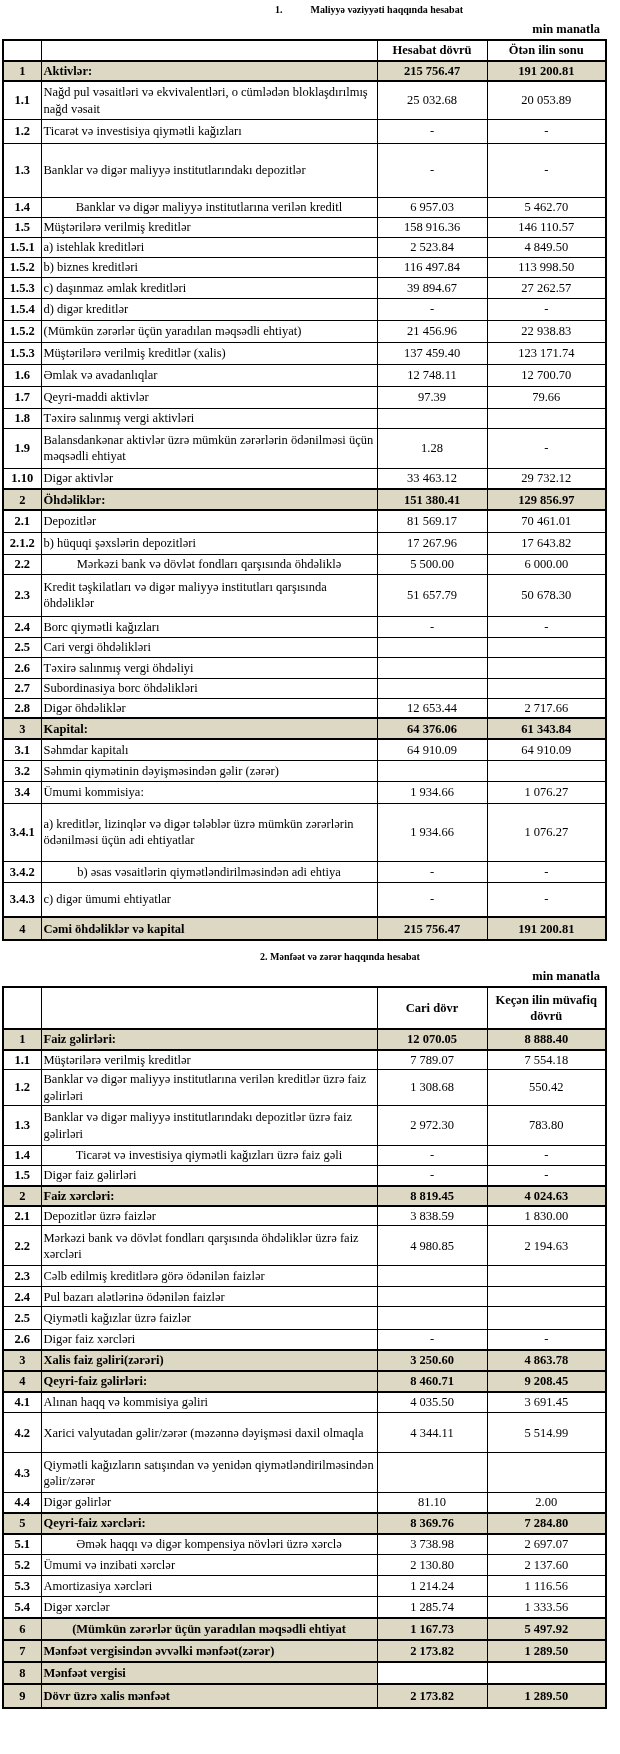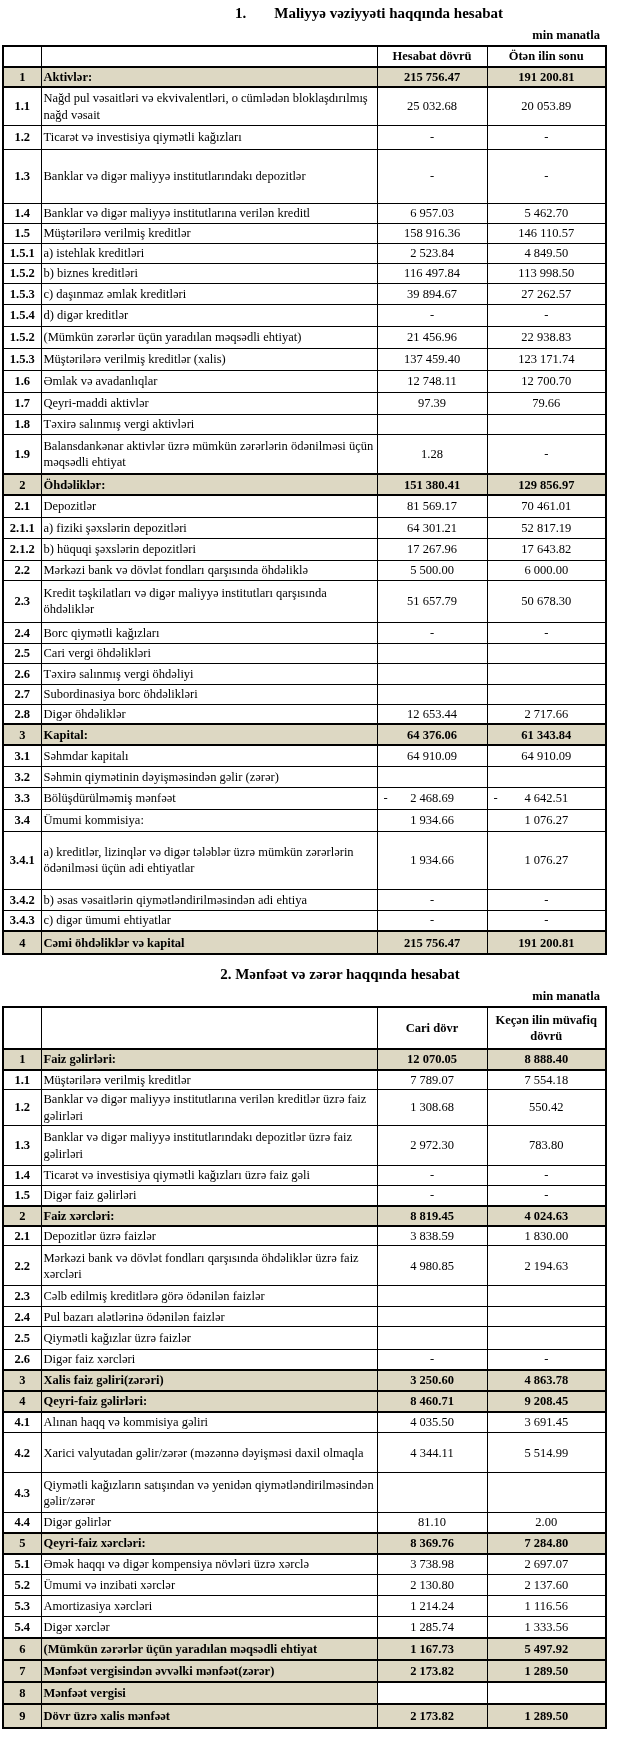--- a/index.html
+++ b/index.html
@@ -3,21 +3,21 @@
 <meta charset="utf-8">
 <style>
   html,body { margin:0; padding:0; }
   body {
     width:620px; height:1754px; overflow:hidden;
     background:#ffffff; color:#000;
     font-family:"Liberation Serif","DejaVu Serif",serif;
   }
   .page { padding-top:2px; }
   .title {
-    text-align:center; font-weight:bold; font-size:15px; line-height:1.2;
+    text-align:center; font-weight:bold; font-size:10px; line-height:1.2;
   }
   .t1 { padding-left:118px; padding-top:2px; }
   .t1 .tnum { margin-right:28px; }
   .t2 { padding-left:60px; margin-top:10px; }
   .unit {
     text-align:right; font-weight:bold; font-size:12.5px;
     padding-right:20px; margin:6px 0 2px 0;
   }
   table.fin {
     border-collapse:collapse; table-layout:fixed;
@@ -26,21 +26,21 @@
   }
   table.fin td {
     border:1.5px solid #000;
     font-size:12.5px; line-height:1.3;
     padding:1px 2px; vertical-align:middle;
     overflow:hidden;
   }
   table.fin thead td { text-align:center; font-weight:bold; border-bottom:2px solid #000; }
   td.no  { text-align:center; font-weight:bold; font-size:12px; border-right:1.8px solid #000; }
   td.label { text-align:left; padding-left:4px; }
-  td.label.clip { white-space:nowrap; }
+  td.label.clip { white-space:nowrap;text-align:center; }
   td.val { text-align:center; border-left:2px solid #000; border-right:2px solid #000; }
   td.val.neg { position:relative; }
   td.val .minus { position:absolute; left:6px; }
   tr.hl td {
     background:var(--hl,#ddd8c3);
     font-weight:bold;
     border-top:2.2px solid #000; border-bottom:2.2px solid #000;
   }
   tr.hl td.nohl { background:#ffffff; }
   .section2 { margin-top:6px; }
@@ -160,38 +160,38 @@
             <td class="label">Təxirə salınmış vergi aktivləri</td>
             <td class="val"></td>
             <td class="val"></td>
           </tr>
           <tr style="height: 40px;">
             <td class="no">1.9</td>
             <td class="label">Balansdankənar aktivlər üzrə mümkün zərərlərin ödənilməsi üçün məqsədli ehtiyat</td>
             <td class="val">1.28</td>
             <td class="val">-</td>
           </tr>
+          <tr style="height: 21px;">
+            <td class="no">1.10</td>
+            <td class="label">Digər aktivlər</td>
+            <td class="val">33 463.12</td>
+            <td class="val">29 732.12</td>
+          </tr>
           <tr class="hl" style="height: 21px;">
             <td class="no">2</td>
             <td class="label">Öhdəliklər:</td>
             <td class="val">151 380.41</td>
             <td class="val">129 856.97</td>
           </tr>
           <tr style="height: 22px;">
             <td class="no">2.1</td>
             <td class="label">Depozitlər</td>
             <td class="val">81 569.17</td>
             <td class="val">70 461.01</td>
           </tr>
-          <tr style="height: 21px;">
-            <td class="no">2.1.1</td>
-            <td class="label">a) fiziki şəxslərin depozitləri</td>
-            <td class="val">64 301.21</td>
-            <td class="val">52 817.19</td>
-          </tr>
           <tr style="height: 22px;">
             <td class="no">2.1.2</td>
             <td class="label">b) hüquqi şəxslərin depozitləri</td>
             <td class="val">17 267.96</td>
             <td class="val">17 643.82</td>
           </tr>
           <tr style="height: 20px;">
             <td class="no">2.2</td>
             <td class="label clip">Mərkəzi bank və dövlət fondları qarşısında öhdəliklə</td>
             <td class="val">5 500.00</td>
@@ -245,44 +245,38 @@
             <td class="val">64 910.09</td>
             <td class="val">64 910.09</td>
           </tr>
           <tr style="height: 21px;">
             <td class="no">3.2</td>
             <td class="label">Səhmin qiymətinin dəyişməsindən gəlir (zərər)</td>
             <td class="val"></td>
             <td class="val"></td>
           </tr>
           <tr style="height: 22px;">
-            <td class="no">3.3</td>
-            <td class="label">Bölüşdürülməmiş mənfəət</td>
-            <td class="val neg"><span class="minus">-</span><span>2 468.69</span></td>
-            <td class="val neg"><span class="minus">-</span><span>4 642.51</span></td>
-          </tr>
-          <tr style="height: 22px;">
             <td class="no">3.4</td>
             <td class="label">Ümumi kommisiya:</td>
             <td class="val">1 934.66</td>
             <td class="val">1 076.27</td>
           </tr>
           <tr style="height: 58px;">
             <td class="no">3.4.1</td>
             <td class="label">a) kreditlər, lizinqlər və digər tələblər üzrə mümkün zərərlərin ödənilməsi üçün adi ehtiyatlar</td>
             <td class="val">1 934.66</td>
             <td class="val">1 076.27</td>
           </tr>
           <tr style="height: 21px;">
             <td class="no">3.4.2</td>
             <td class="label clip">b) əsas vəsaitlərin qiymətləndirilməsindən adi ehtiya</td>
             <td class="val">-</td>
             <td class="val">-</td>
           </tr>
-          <tr style="height: 21px; border-radius: 8px;">
+          <tr style="height: 35px; border-radius: 8px;">
             <td class="no">3.4.3</td>
             <td class="label">c) digər ümumi ehtiyatlar</td>
             <td class="val">-</td>
             <td class="val">-</td>
           </tr>
           <tr class="hl" style="height: 23px;">
             <td class="no">4</td>
             <td class="label">Cəmi öhdəliklər və kapital</td>
             <td class="val">215 756.47</td>
             <td class="val">191 200.81</td>

